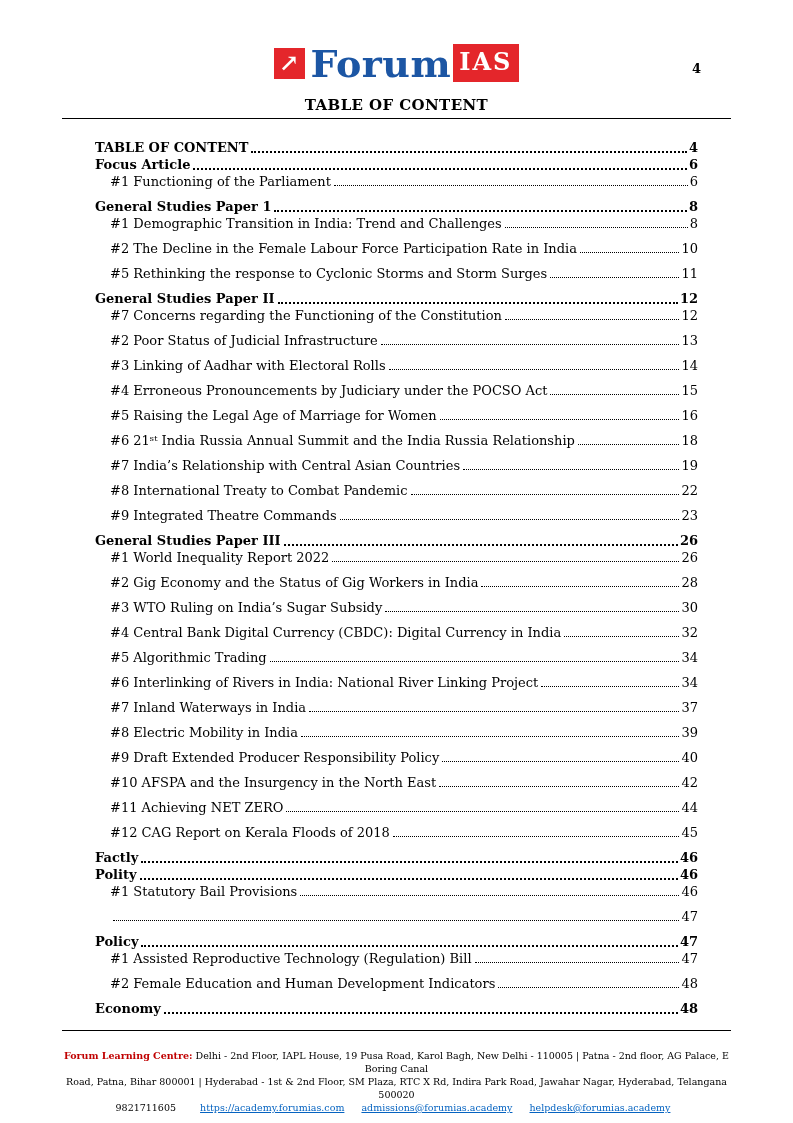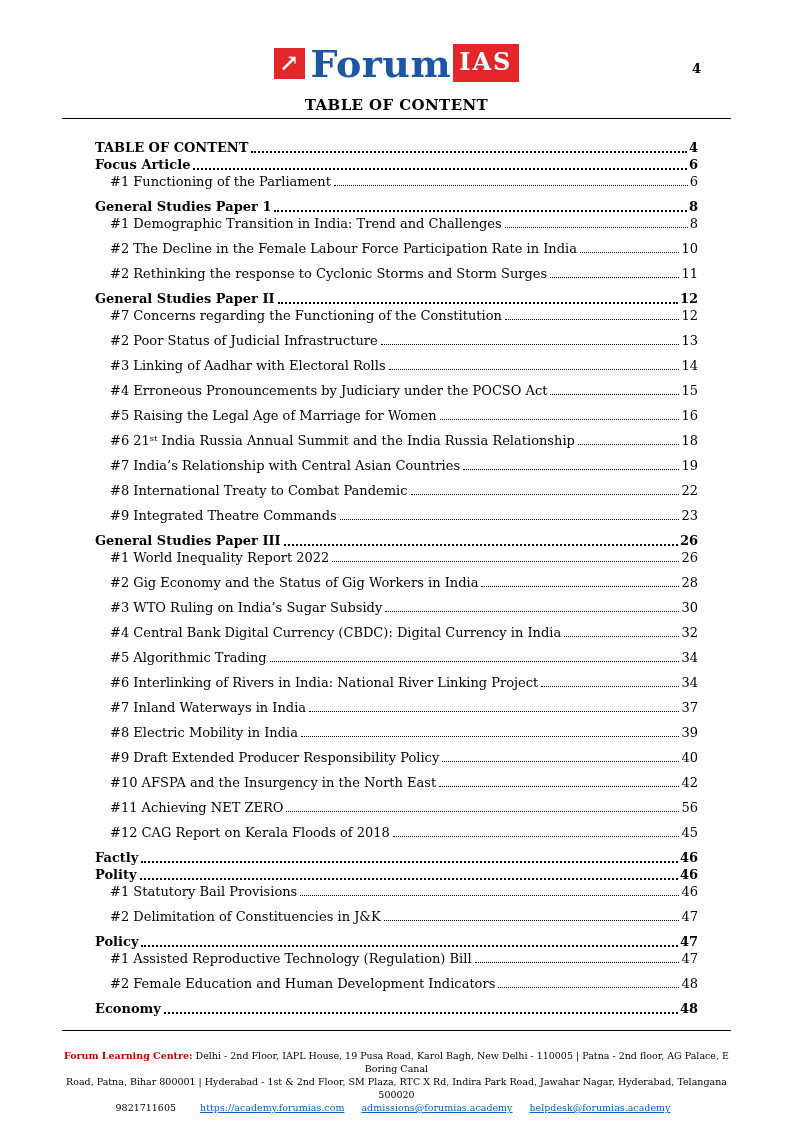--- a/index.html
+++ b/index.html
@@ -131,21 +131,21 @@
         <span class="toc-page">8</span>
       </div>
 
       <div class="toc-row" data-level="item">
         <span class="toc-label">#2 The Decline in the Female Labour Force Participation Rate in India</span>
         <span class="leader"></span>
         <span class="toc-page">10</span>
       </div>
 
       <div class="toc-row" data-level="item">
-        <span class="toc-label">#2 Rethinking the response to Cyclonic Storms and Storm Surges</span>
+        <span class="toc-label">#5 Rethinking the response to Cyclonic Storms and Storm Surges</span>
         <span class="leader"></span>
         <span class="toc-page">11</span>
       </div>
 
       <div class="toc-row" data-level="section">
         <span class="toc-label">General Studies Paper II</span>
         <span class="leader"></span>
         <span class="toc-page">12</span>
       </div>
 
@@ -265,21 +265,21 @@
 
       <div class="toc-row" data-level="item">
         <span class="toc-label">#10 AFSPA and the Insurgency in the North East</span>
         <span class="leader"></span>
         <span class="toc-page">42</span>
       </div>
 
       <div class="toc-row" data-level="item">
         <span class="toc-label">#11 Achieving NET ZERO</span>
         <span class="leader"></span>
-        <span class="toc-page">56</span>
+        <span class="toc-page">44</span>
       </div>
 
       <div class="toc-row" data-level="item">
         <span class="toc-label">#12 CAG Report on Kerala Floods of 2018</span>
         <span class="leader"></span>
         <span class="toc-page">45</span>
       </div>
 
       <div class="toc-row" data-level="section">
         <span class="toc-label">Factly</span>
@@ -293,21 +293,20 @@
         <span class="toc-page">46</span>
       </div>
 
       <div class="toc-row" data-level="item">
         <span class="toc-label">#1 Statutory Bail Provisions</span>
         <span class="leader"></span>
         <span class="toc-page">46</span>
       </div>
 
       <div class="toc-row" data-level="item">
-        <span class="toc-label">#2 Delimitation of Constituencies in J&amp;K</span>
         <span class="leader"></span>
         <span class="toc-page">47</span>
       </div>
 
       <div class="toc-row" data-level="section">
         <span class="toc-label">Policy</span>
         <span class="leader"></span>
         <span class="toc-page">47</span>
       </div>
 

